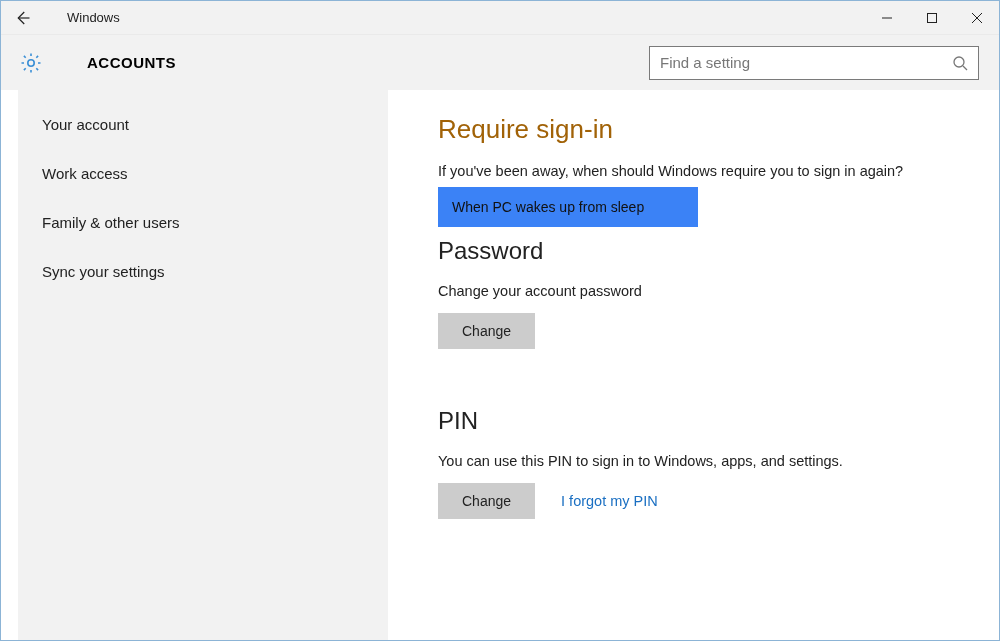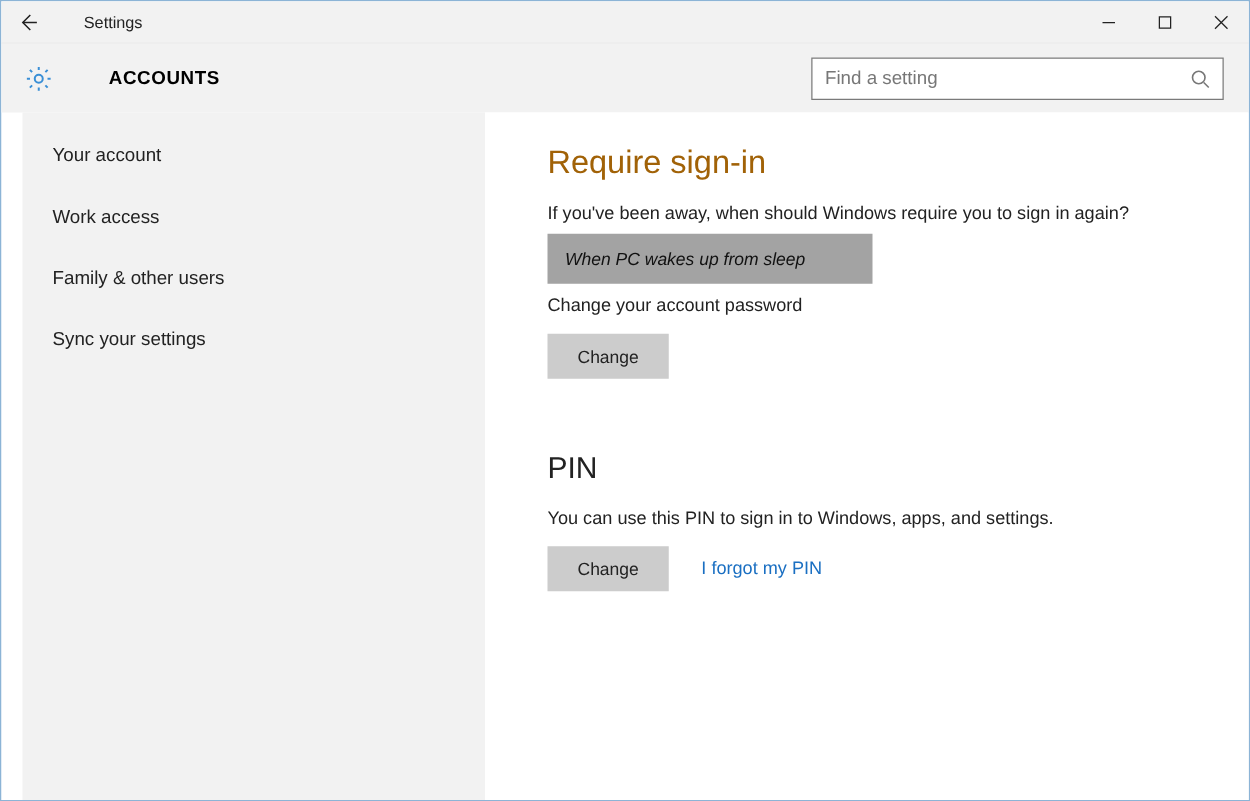--- a/index.html
+++ b/index.html
@@ -137,21 +137,21 @@
       margin-top: 8px;
       margin-bottom: 10px;
     }
     .dd-option {
       padding: 12px 14px;
       font-size: 14px;
       color: #111;
       cursor: pointer;
     }
     .dd-opt1 { background: #8f7024; }
-    .dd-opt2 { background: #a3a3a3; font-style: italic; }
+    .dd-opt2 { background: #3b82f6; }
     h2 {
       font-size: 24px;
       font-weight: 400;
       color: #222;
       margin-top: 10px;
       margin-bottom: 18px;
     }
     .btn {
       display: inline-flex;
       align-items: center;
@@ -180,21 +180,21 @@
 </head>
 <body>
 
 <div class="titlebar">
   <div class="back-btn">
     <svg viewBox="0 0 24 24" width="18" height="18" fill="none" stroke="currentColor" stroke-width="1.6">
       <path d="M15 4 L7 12 L15 20"></path>
       <path d="M7 12 L22 12"></path>
     </svg>
   </div>
-  <div class="title">Settings</div>
+  <div class="title">Windows</div>
   <div class="spacer"></div>
   <div class="winbtn">
     <svg viewBox="0 0 12 12" stroke="currentColor" stroke-width="1">
         <line x1="1" y1="6" x2="11" y2="6"></line>
       </svg>
   </div>
   <div class="winbtn">
     <svg viewBox="0 0 12 12" fill="none" stroke="currentColor" stroke-width="1">
         <rect x="1.5" y="1.5" width="9" height="9"></rect>
       </svg>
@@ -236,20 +236,21 @@
     <div class="side-item">Sync your settings</div>
   </div>
 
   <div class="content">
     <h1>Require sign-in</h1>
     <div class="desc">If you've been away, when should Windows require you to sign in again?</div>
     <div class="dropdown">
       <div class="dd-option dd-opt2">When PC wakes up from sleep</div>
     </div>
 
+    <h2>Password</h2>
     <div class="desc">Change your account password</div>
     <button class="btn">Change</button>
 
     <div class="section-gap"></div>
 
     <h2>PIN</h2>
     <div class="desc">You can use this PIN to sign in to Windows, apps, and settings.</div>
     <div class="pin-row">
       <button class="btn" style="margin-top:0">Change</button>
       <span class="link">I forgot my PIN</span>

